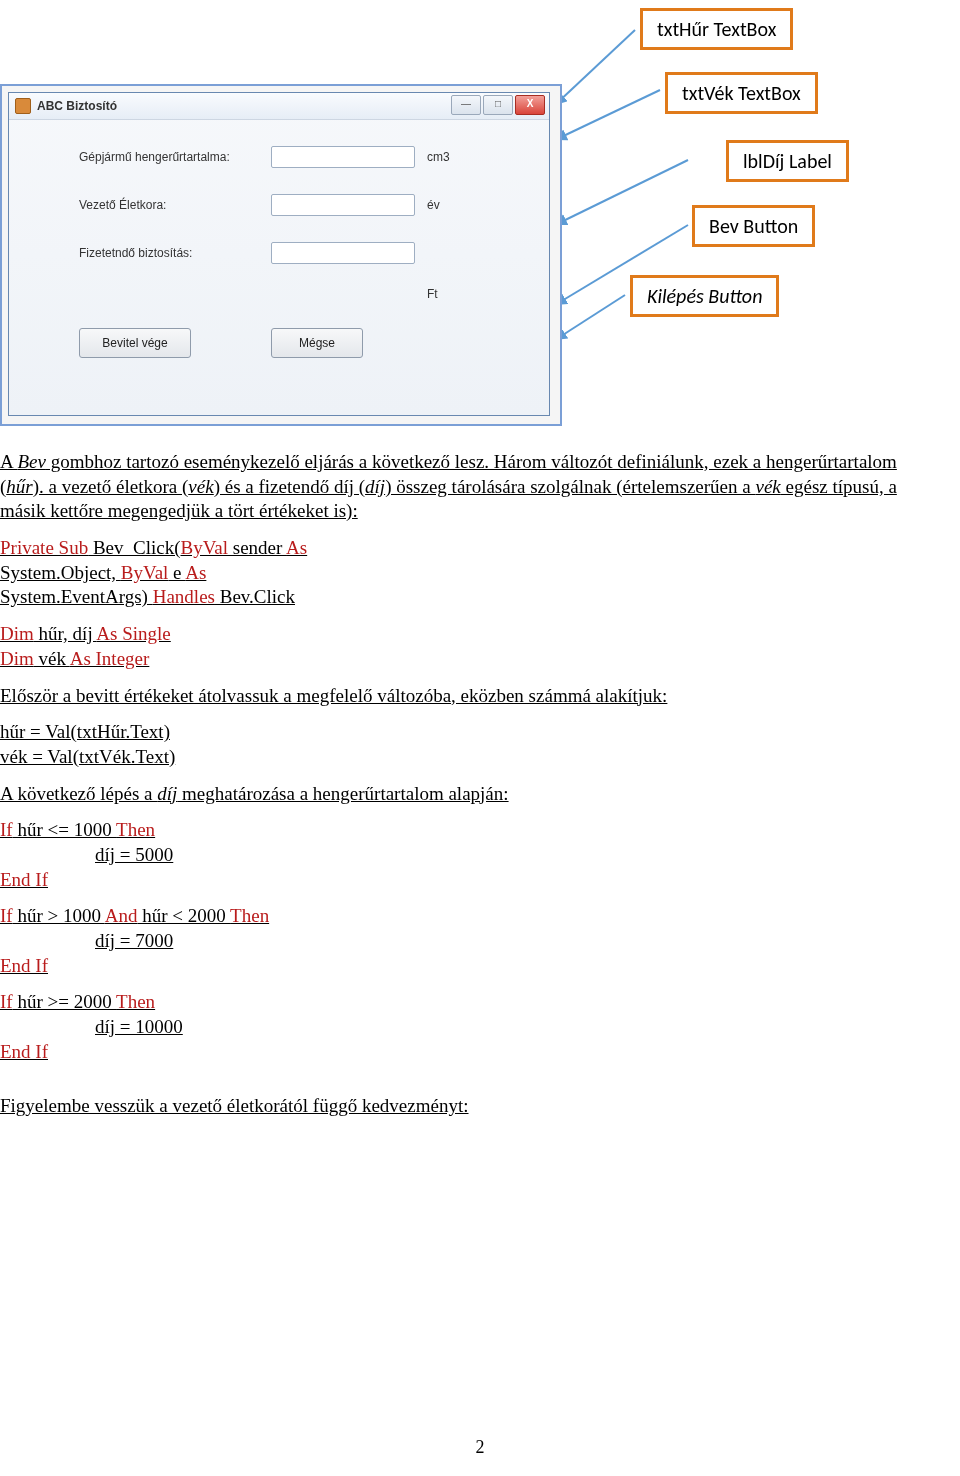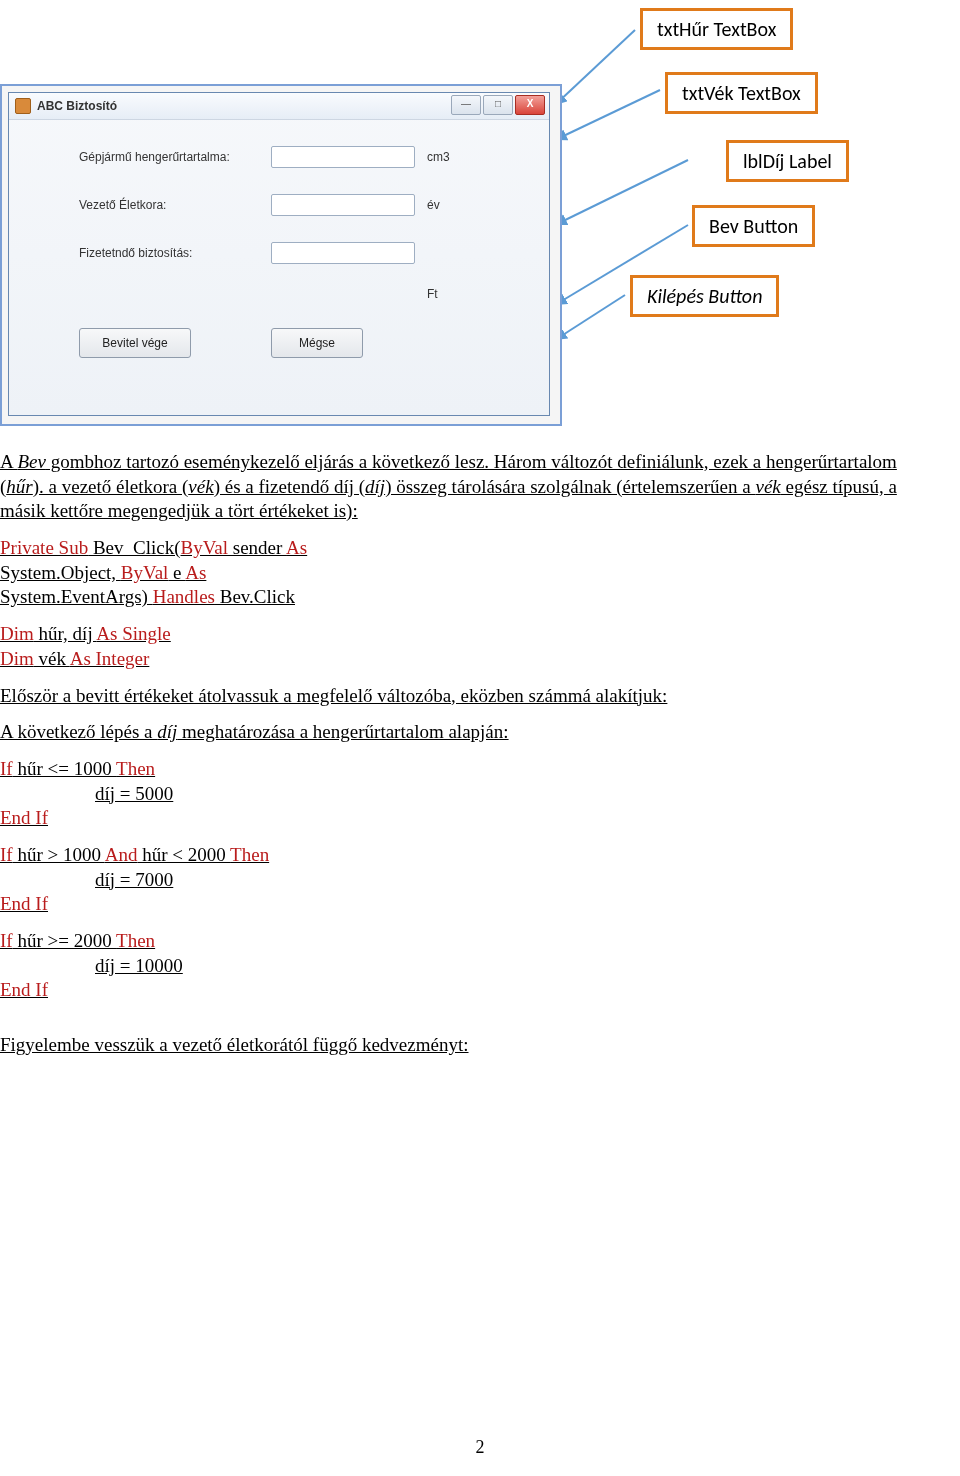--- a/index.html
+++ b/index.html
@@ -230,20 +230,24 @@
       <span> System.EventArgs) </span><span class="kw">Handles</span><span> Bev.Click</span>
     </p>
 
     <p class="code2">
       <span class="kw">Dim</span><span> hűr, díj </span><span class="kw">As Single</span><br>
       <span class="kw">Dim</span><span> vék </span><span class="kw">As Integer</span>
     </p>
 
     <p>Először a bevitt értékeket átolvassuk a megfelelő változóba, eközben számmá alakítjuk:</p>
 
+    <p class="code2">
+      <span>hűr = Val(txtHűr.Text)</span><br>
+      <span>vék = Val(txtVék.Text)</span>
+    </p>
 
     <p>
       <span>A következő lépés a </span><span class="ital">díj</span><span> meghatározása a hengerűrtartalom alapján:</span>
     </p>
 
     <p class="code2">
       <span class="kw">If</span><span> hűr &lt;= 1000 </span><span class="kw">Then</span><br>
       <span style="display:inline-block; width:95px;"></span><span>díj = 5000</span><br>
       <span class="kw">End If</span>
     </p>

